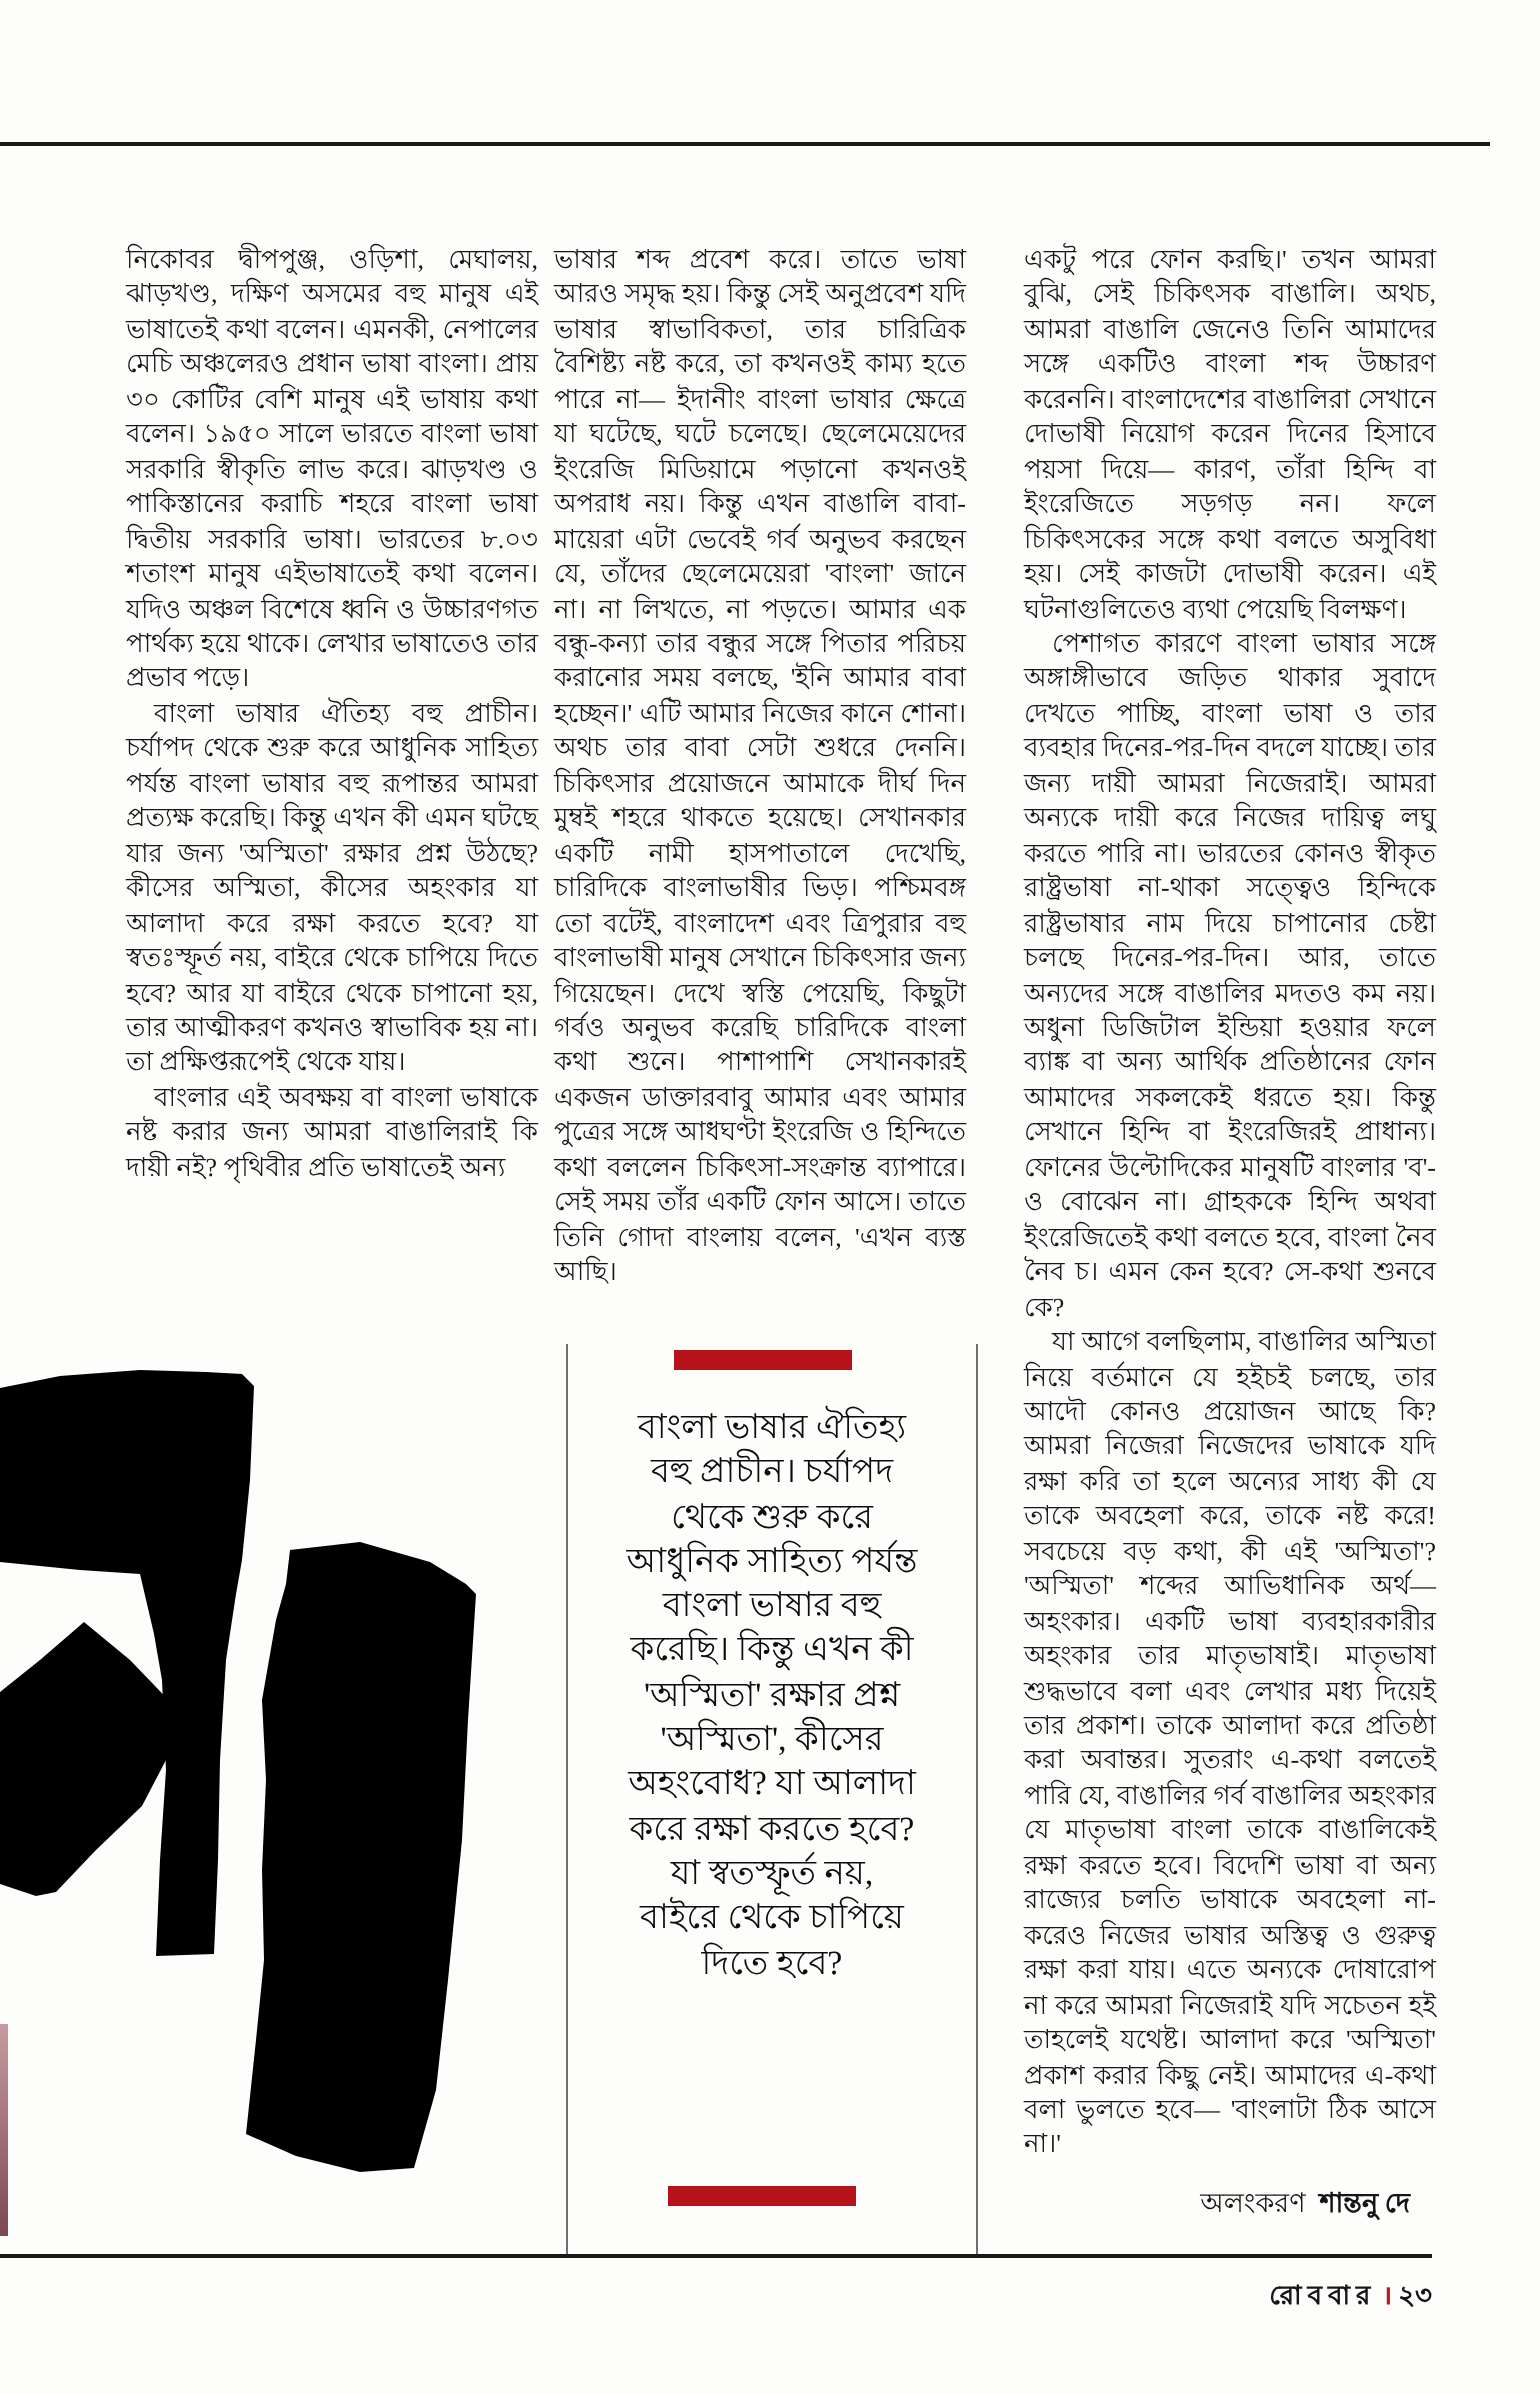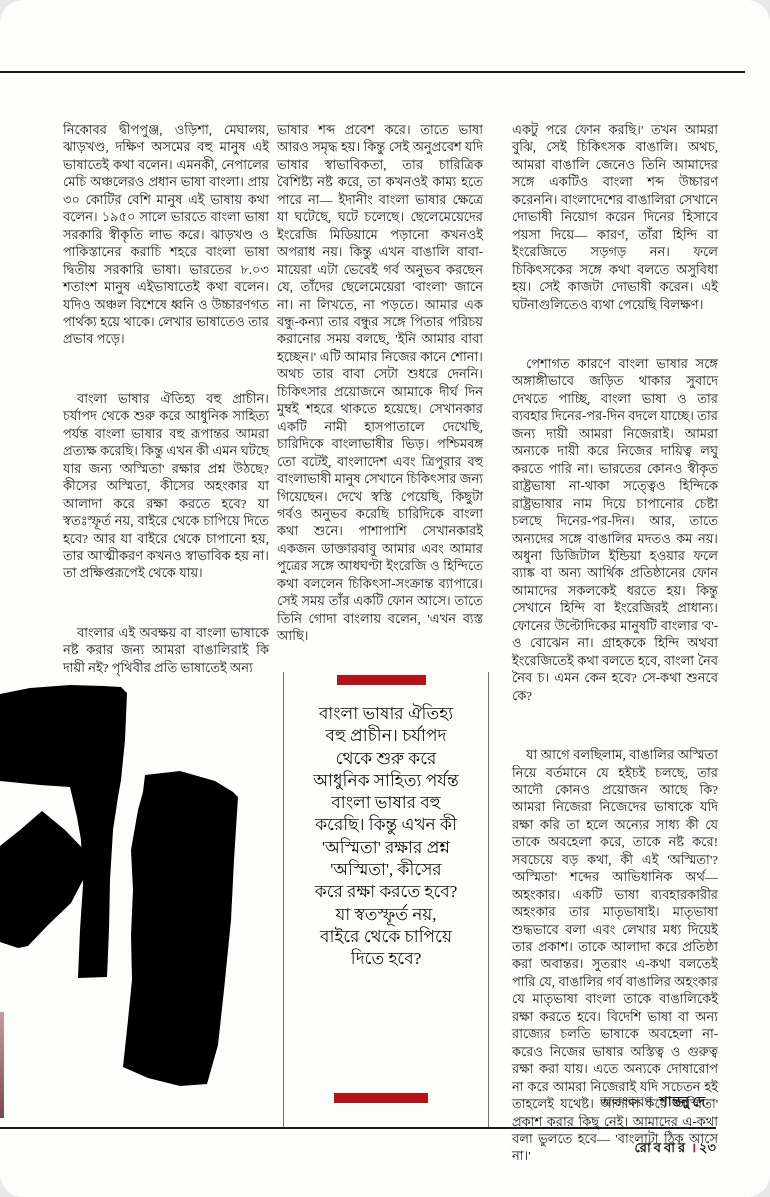--- a/index.html
+++ b/index.html
@@ -1,29 +1,29 @@
 <!DOCTYPE html>
 <html><head>
 <meta charset="utf-8">
 <style>
   html,body{margin:0;padding:0;background:#e8e8e8;}
   .page{position:relative;width:770px;height:1197px;background:#fdfdfc;overflow:hidden;
-        font-family:"Liberation Serif","DejaVu Serif",serif;color:#161616;border-radius:23px;}
+        font-family:"Liberation Serif","DejaVu Serif",serif;color:#161616;}
   .rule-top{position:absolute;left:0;top:71px;width:745px;height:2px;background:#1a1a1a;}
   .rule-bottom{position:absolute;left:0;top:1127px;width:716px;height:2px;background:#1a1a1a;}
   .vrule{position:absolute;top:672px;width:1px;height:456px;background:#707070;}
   .vrule-left{left:283px;}
   .vrule-right{left:488px;}
   .col{position:absolute;top:121px;width:206px;font-size:13px;line-height:17.45px;
        text-align:justify;letter-spacing:0;}
   .col-1{left:63px;}
   .col-2{left:277px;}
   .col-3{left:512px;}
   .para{margin:0;}
-  .para.indent{text-indent:14px;margin-top:42px;}
+  .para.indent{text-indent:14px;}
   .pull-quote{position:absolute;left:284px;top:703px;width:204px;text-align:center;
        font-weight:normal;font-size:17px;line-height:22.3px;color:#0c0c0c;}
   .qbar{position:absolute;height:10px;background:#b5121a;}
   .qbar-top{left:337px;top:675px;width:89px;}
   .qbar-bottom{left:334px;top:1093px;width:94px;}
   .illus{position:absolute;left:0;top:680px;width:245px;height:440px;}
   .credit{position:absolute;left:497px;top:1091px;width:208px;text-align:right;
        font-size:13.5px;white-space:nowrap;}
   .credit .name{font-weight:bold;margin-left:7px;}
   .footer{position:absolute;left:0;top:1138px;width:716px;text-align:right;
@@ -58,20 +58,21 @@
   <div class="qbar qbar-top" style="background: rgb(181, 18, 26);"></div>
   <div class="pull-quote">
       <div>বাংলা ভাষার ঐতিহ্য</div>
       <div>বহু প্রাচীন। চর্যাপদ</div>
       <div>থেকে শুরু করে</div>
       <div>আধুনিক সাহিত্য পর্যন্ত</div>
       <div>বাংলা ভাষার বহু</div>
       <div>করেছি। কিন্তু এখন কী</div>
       <div>'অস্মিতা' রক্ষার প্রশ্ন</div>
       <div>'অস্মিতা', কীসের</div>
+      <div>অহংবোধ? যা আলাদা</div>
       <div>করে রক্ষা করতে হবে?</div>
       <div>যা স্বতস্ফূর্ত নয়,</div>
       <div>বাইরে থেকে চাপিয়ে</div>
       <div>দিতে হবে?</div>
     </div>
   <div class="qbar qbar-bottom" style="background: rgb(181, 18, 26);"></div>
 
   <svg class="illus" viewBox="0 0 245 440" xmlns="http://www.w3.org/2000/svg">
     <defs>
       <linearGradient id="sliver" x1="0" y1="0" x2="0" y2="1">

